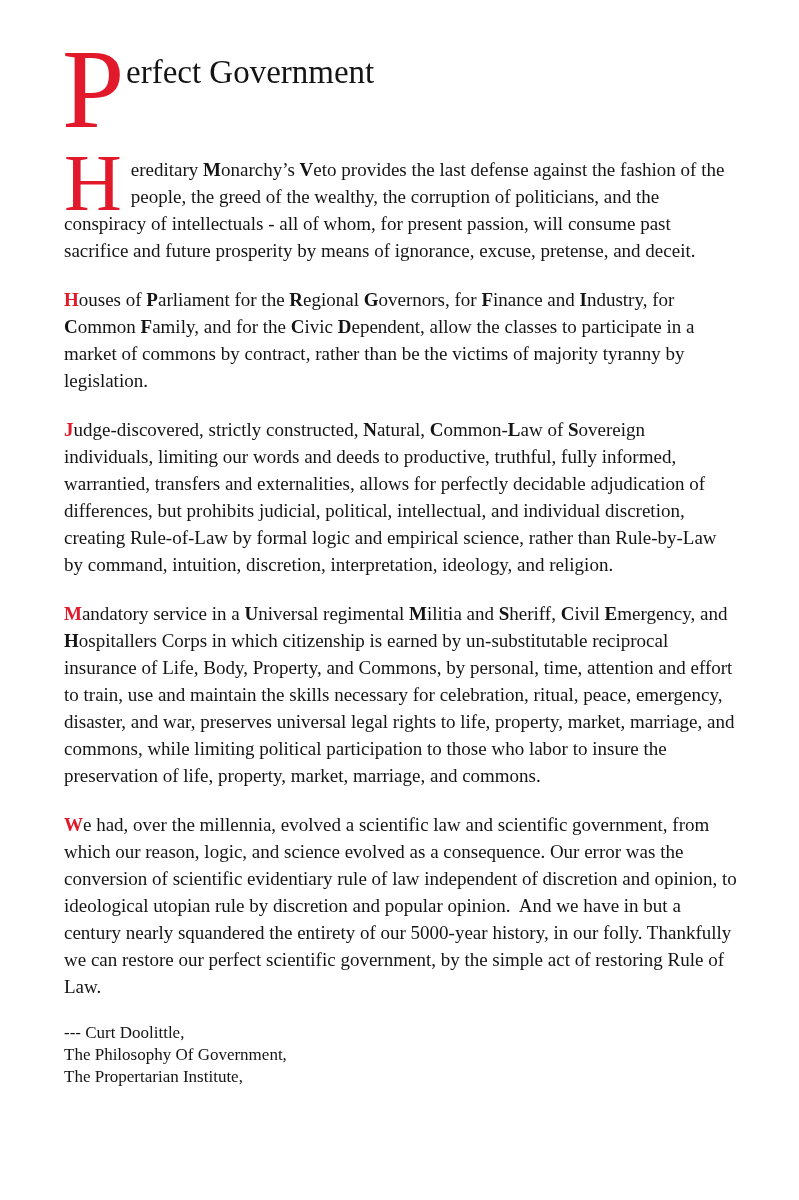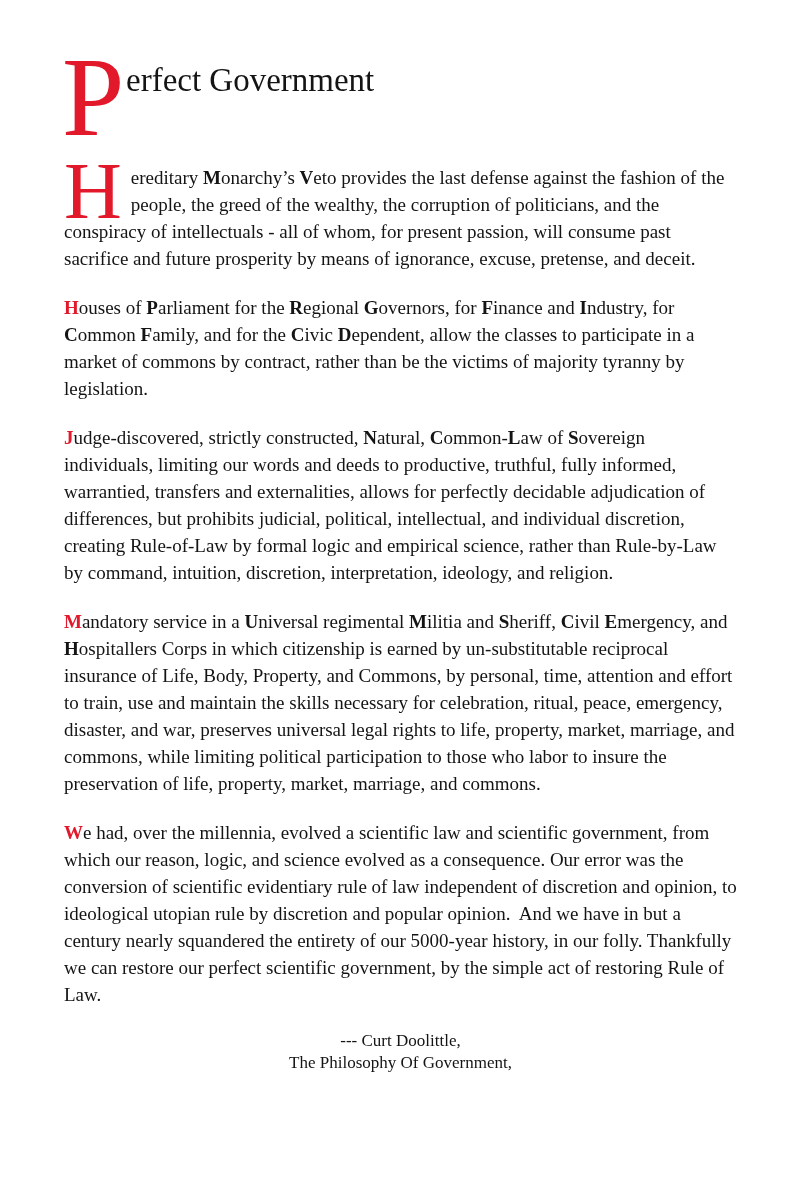--- a/index.html
+++ b/index.html
@@ -19,41 +19,41 @@
   }
   
   .title-block{position:relative;height:104px;}
   .title-cap{
     position:absolute;left:-2px;top:-19px;
     font-size:112px;line-height:1;
     color:var(--red);
     font-weight:400;
   }
   .title-text{
-    margin:16px 0 0 62px;
+    margin:8px 0 0 62px;
     padding-top:2px;
     font-size:33px;line-height:1.15;
     font-weight:400;
     color:var(--ink);
   }
   
   .body-copy{font-size:19px;line-height:27px;}
   .para{margin:0 0 22px 0;}
   .dropcap{
     float:left;
     color:var(--red);
     font-size:80px;line-height:54px;
     margin:0 9px 0 0;
     font-weight:400;
   }
   .para b{font-weight:700;}
   .red{color:var(--red);}
   
   .signature{
-    text-align:center;
+    text-align:left;
     font-size:17px;line-height:22px;
     margin-top:0;
     color:var(--ink);
   }
 </style>
 </head>
 <body>
 
 <div class="page">
 
@@ -68,15 +68,16 @@
       <p class="para"><b class="red">H</b><span>ouses of </span><b>P</b><span>arliament for the </span><b>R</b><span>egional </span><b>G</b><span>overnors, for </span><b>F</b><span>inance and </span><b>I</b><span>ndustry, for </span><b>C</b><span>ommon </span><b>F</b><span>amily, and for the </span><b>C</b><span>ivic </span><b>D</b><span>ependent, allow the classes to participate in a market of commons by contract, rather than be the victims of majority tyranny by legislation.</span></p>
       <p class="para"><b class="red">J</b><span>udge-discovered, strictly constructed, </span><b>N</b><span>atural, </span><b>C</b><span>ommon-</span><b>L</b><span>aw of </span><b>S</b><span>overeign individuals, limiting our words and deeds to productive, truthful, fully informed, warrantied, transfers and externalities, allows for perfectly decidable adjudication of differences, but prohibits judicial, political, intellectual, and individual discretion, creating Rule-of-Law by formal logic and empirical science, rather than Rule-by-Law by command, intuition, discretion, interpretation, ideology, and religion.</span></p>
       <p class="para"><b class="red">M</b><span>andatory service in a </span><b>U</b><span>niversal regimental </span><b>M</b><span>ilitia and </span><b>S</b><span>heriff, </span><b>C</b><span>ivil </span><b>E</b><span>mergency, and </span><b>H</b><span>ospitallers Corps in which citizenship is earned by un-substitutable reciprocal insurance of Life, Body, Property, and Commons, by personal, time, attention and effort to train, use and maintain the skills necessary for celebration, ritual, peace, emergency, disaster, and war, preserves universal legal rights to life, property, market, marriage, and commons, while limiting political participation to those who labor to insure the preservation of life, property, market, marriage, and commons.</span></p>
       <p class="para"><b class="red">W</b><span>e had, over the millennia, evolved a scientific law and scientific government, from which our reason, logic, and science evolved as a consequence. Our error was the conversion of scientific evidentiary rule of law independent of discretion and opinion, to ideological utopian rule by discretion and popular opinion.&nbsp; And we have in but a century nearly squandered the entirety of our 5000-year history, in our folly. Thankfully we can restore our perfect scientific government, by the simple act of restoring Rule of Law.</span></p>
     </main>
 
   <footer class="signature">
 
   <div class="sig-line">--- Curt Doolittle,</div>
       <div class="sig-line">The Philosophy Of Government,</div>
+      <div class="sig-line">The Propertarian Institute,</div>
     </footer>
 
 </div>
 
 </body></html>

